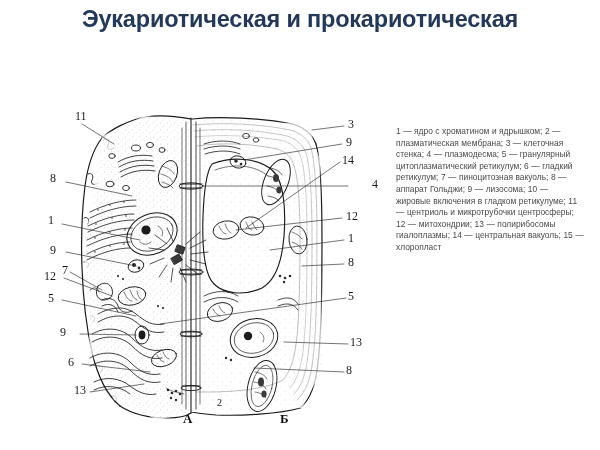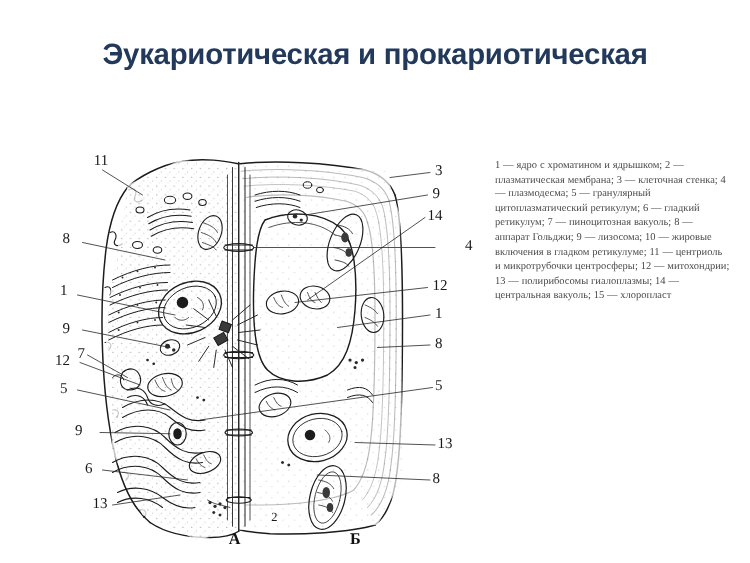--- a/index.html
+++ b/index.html
@@ -18,21 +18,20 @@
     -webkit-font-smoothing: antialiased;
   }
 
   
   #title-block {
     position: absolute;
     left: 0;
     top: 4px;
     width: 600px;
     text-align: center;
-    margin-top: 24px;
   }
   .title-line {
     color: #23395b;
     font-family: "Liberation Sans", sans-serif;
     font-weight: bold;
     font-size: 23.5px;
     line-height: 30px;
     letter-spacing: -0.2px;
     white-space: nowrap;
   }
@@ -50,32 +49,32 @@
     white-space: nowrap;
   }
 
   
   #legend {
     position: absolute;
     left: 396px;
     top: 126px;
     width: 188px;
     color: #4a4a4a;
-    font-family: Liberation Serif, serif;
+    font-family: Liberation Sans, sans-serif;
     font-size: 8.4px;
     line-height: 11.6px;
     text-align: left;
     word-spacing: 0.2px;
   }
 
   
   #figure {
     position: absolute;
     left: 40px;
-    top: 112px;
+    top: 100px;
     width: 345px;
     height: 330px;
     text-decoration: underline;
   }
   #figure svg {
     display: block;
     width: 345px;
     height: 330px;
   }
 

